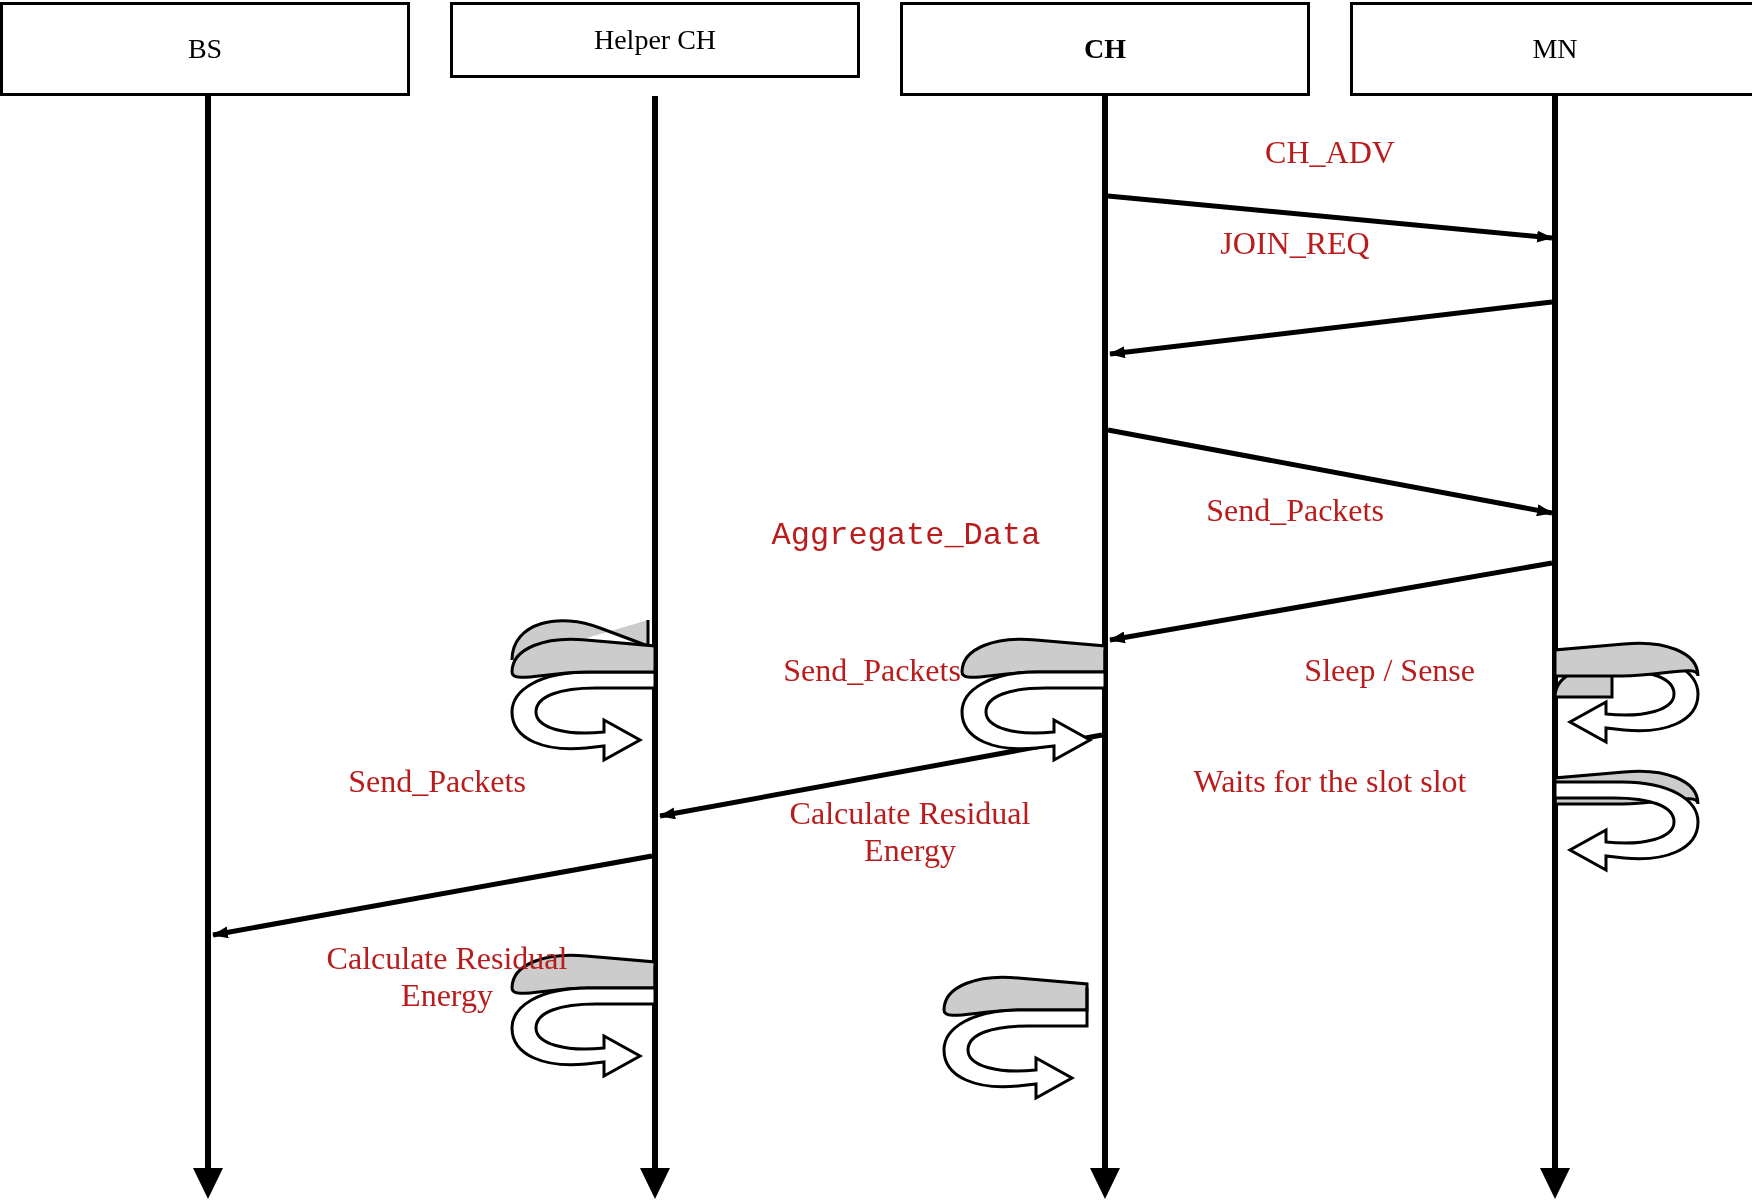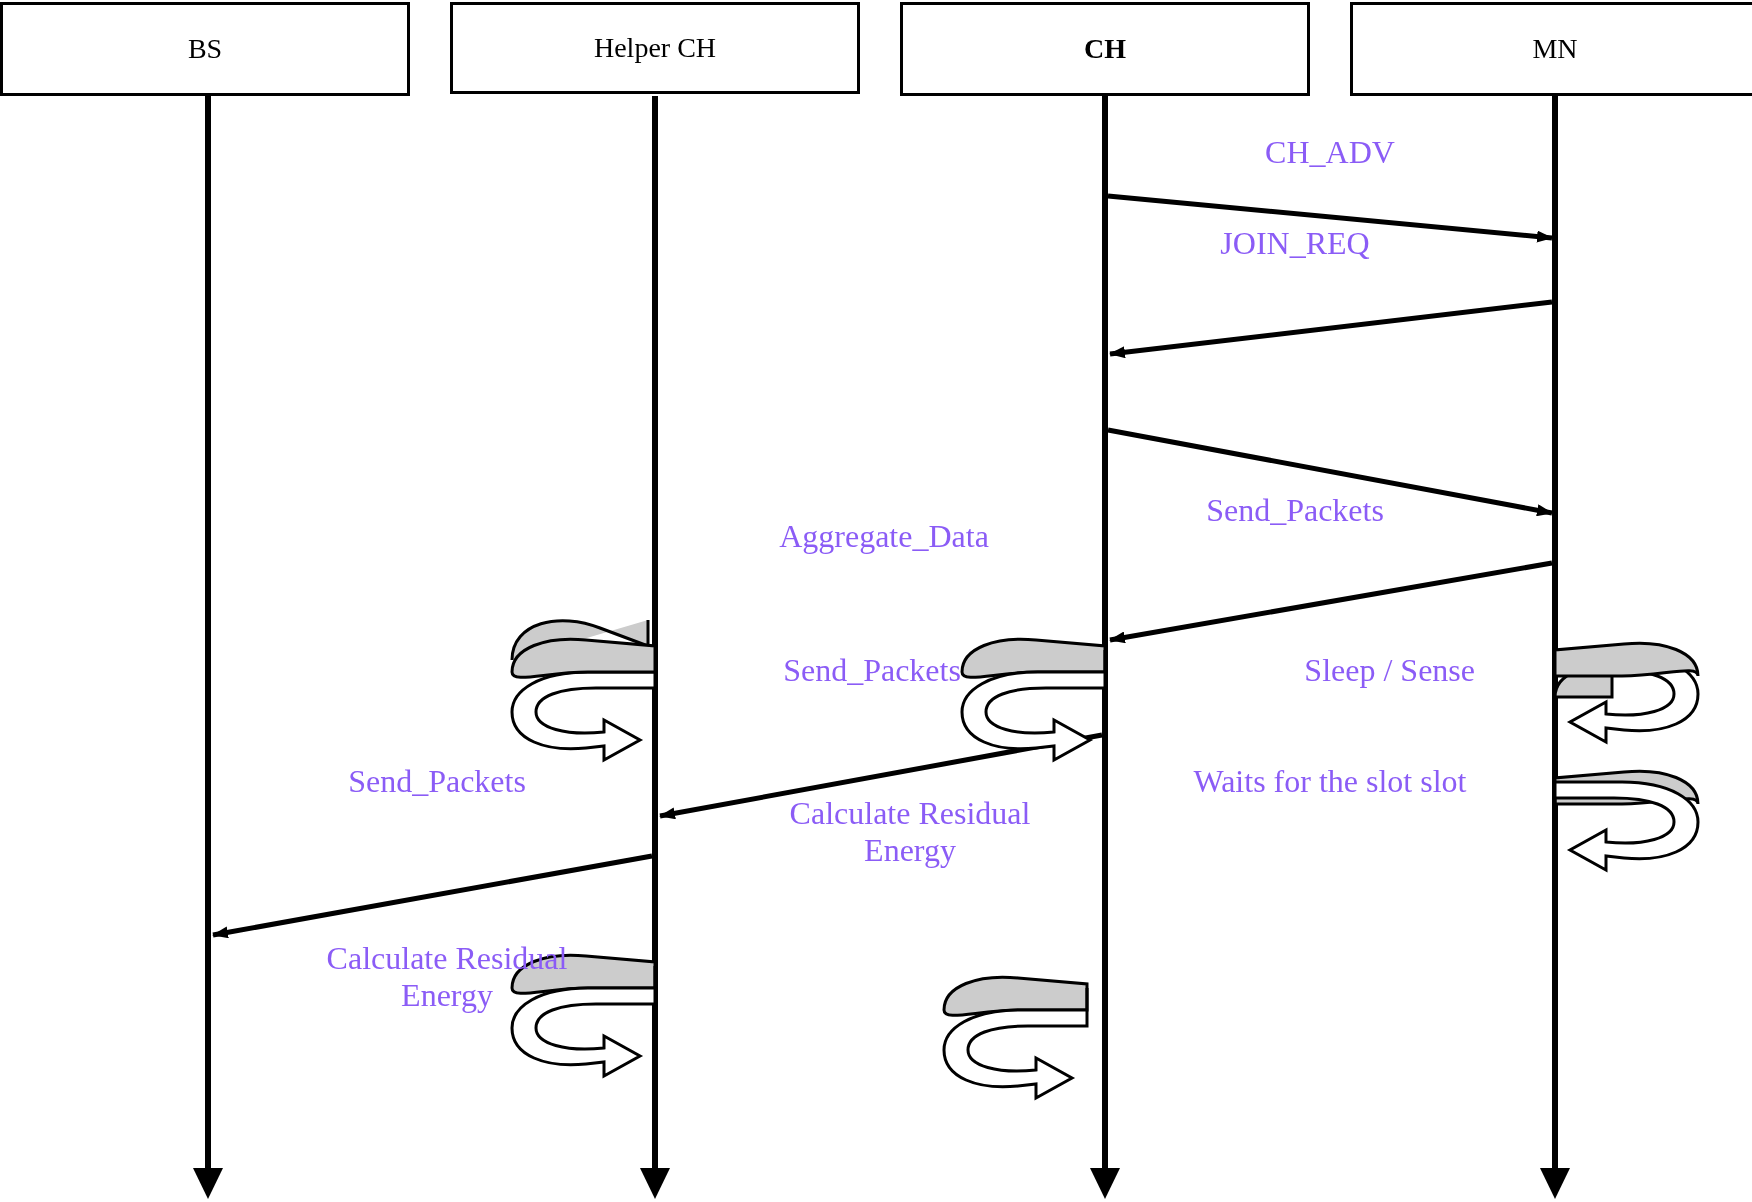--- a/index.html
+++ b/index.html
@@ -22,42 +22,42 @@
     background: #ffffff;
     display: flex;
     align-items: center;
     justify-content: center;
     font-size: 28px;
     color: #000000;
   }
   .msg-label {
     position: absolute;
     font-size: 32px;
-    color: #8b5cf6;
+    color: #b91c1c;
     text-align: center;
     line-height: 1.15;
     white-space: pre-line;
   }
   svg.overlay {
     position: absolute;
     left: 0;
     top: 0;
     width: 1752px;
     height: 1202px;
   }
 </style>
 </head>
 <body>
 
 <div id="stage">
 
   <div class="lifeline-box" style="left:0px; top:2px; width:410px; height:94px;">
     <span>BS</span>
   </div>
-  <div class="lifeline-box" style="left:450px; top:2px; width:410px; height:92px;">
+  <div class="lifeline-box" style="left:450px; top:2px; width:410px; height:76px;">
     <span>Helper CH</span>
   </div>
   <div class="lifeline-box" style="left:900px; top:2px; width:410px; height:94px;font-weight:bold;">
     <span>CH</span>
   </div>
   <div class="lifeline-box" style="left:1350px; top:2px; width:410px; height:94px;">
     <span>MN</span>
   </div>
 
   <svg class="overlay" viewBox="0 0 1752 1202" xmlns="http://www.w3.org/2000/svg">
@@ -128,21 +128,21 @@
       <path d="M655,966 L655,988 L588,988 C540,988 512,1006 512,1028 C512,1056 546,1068 586,1064 L604,1062 L604,1076 L640,1056 L604,1036 L604,1048 C566,1052 536,1044 536,1028 C536,1012 560,1004 596,1004 L655,1004 Z" fill="#ffffff" stroke="#000000" stroke-width="3"></path>
     </g>
   </svg>
 
   <div class="msg-label" style="left:1180px; top:134px; width:300px;">CH_ADV</div>
   <div class="msg-label" style="left:1145px; top:225px; width:300px;">JOIN_REQ</div>
   <div class="msg-label" style="left:1145px; top:492px; width:300px;">Send_Packets</div>
   <div class="msg-label" style="left:722px; top:652px; width:300px;">Send_Packets</div>
   <div class="msg-label" style="left:287px; top:763px; width:300px;">Send_Packets</div>
 
-  <div class="msg-label" style="left:734px; top:518px; width:300px;">Aggregate_Data</div>
+  <div class="msg-label" style="left:756px; top:518px; width:300px;font-family:Liberation Mono, monospace;">Aggregate_Data</div>
   <div class="msg-label" style="left:1175px; top:652px; width:300px;text-align:right;">Sleep / Sense</div>
   <div class="msg-label" style="left:1130px; top:763px; width:400px;">Waits for the slot slot</div>
   <div class="msg-label" style="left:760px; top:795px; width:300px;">Calculate Residual
 Energy</div>
   <div class="msg-label" style="left:307px; top:940px; width:280px;">Calculate Residual
 Energy</div>
 
 </div>
 
 </body></html>

